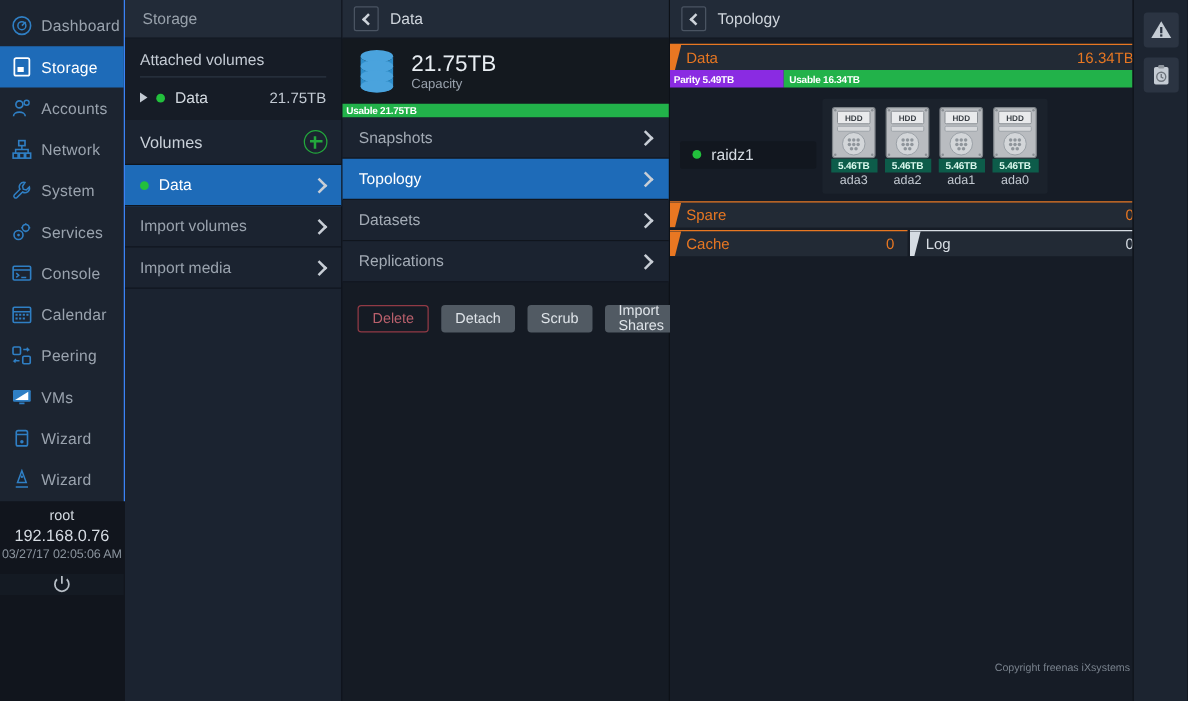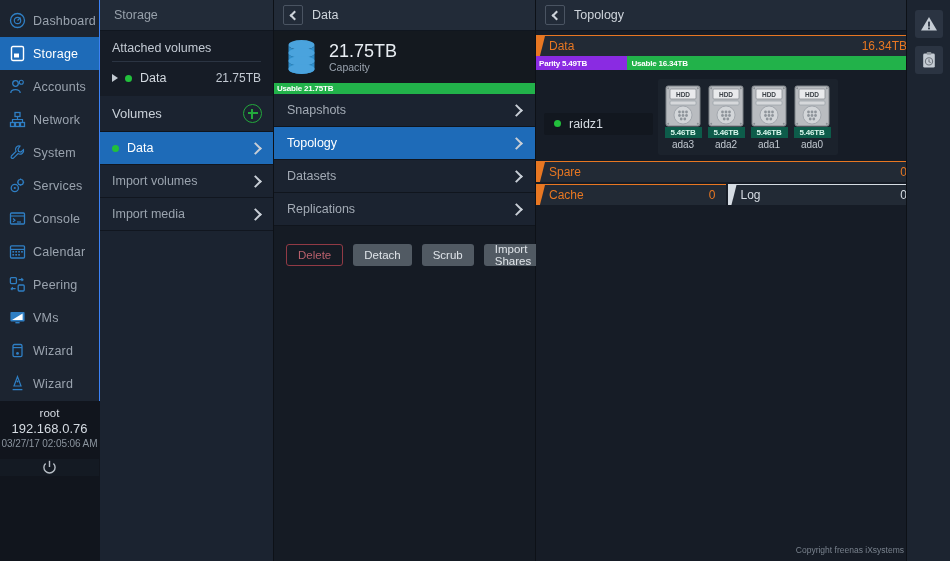--- a/index.html
+++ b/index.html
@@ -206,21 +206,21 @@
   .action-row {
     display: flex; justify-content: flex-end; gap: 8px;
     padding: 18px 46px 0 0;
   }
   .btn-revert { background: #5b6570; color: #e3e8ed; height: 22px; padding: 0 14px;
     border-radius: 3px; font-size: 11.5px; display:flex; align-items:center; cursor:pointer;}
   .btn-save { background: #1e6bb8; color: #ffffff; height: 22px; padding: 0 18px;
     border-radius: 3px; font-size: 11.5px; display:flex; align-items:center; cursor:pointer;}
 
   .copyright {
-    position: absolute; right: 46px; bottom: 6px;
+    position: absolute; right: 46px; bottom: 22px;
     font-size: 8.5px; color: #79828d;
   }
 
   
   .rail {
     position: absolute; right: 0; top: 0; width: 44px; height: 561px;
     background: #1c2430; border-left: 1px solid #0d1117;
     display: flex; flex-direction: column; align-items: center; gap: 8px; padding-top: 10px;
   }
   .rail-btn {

